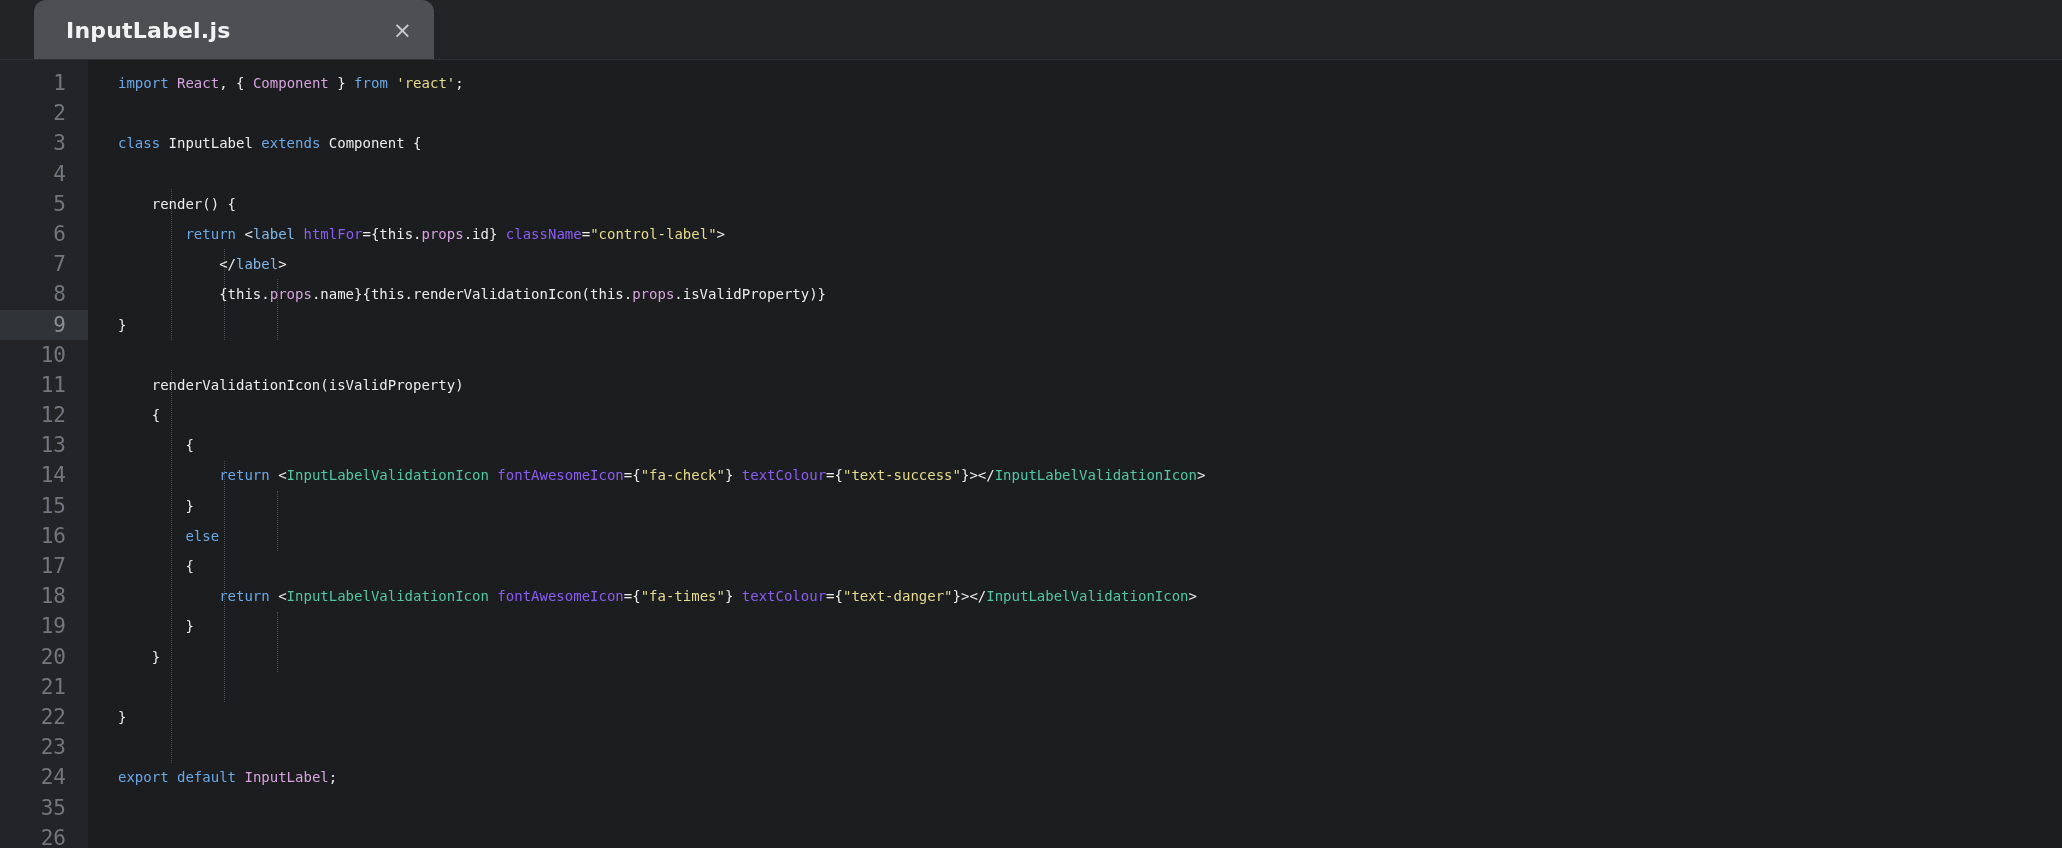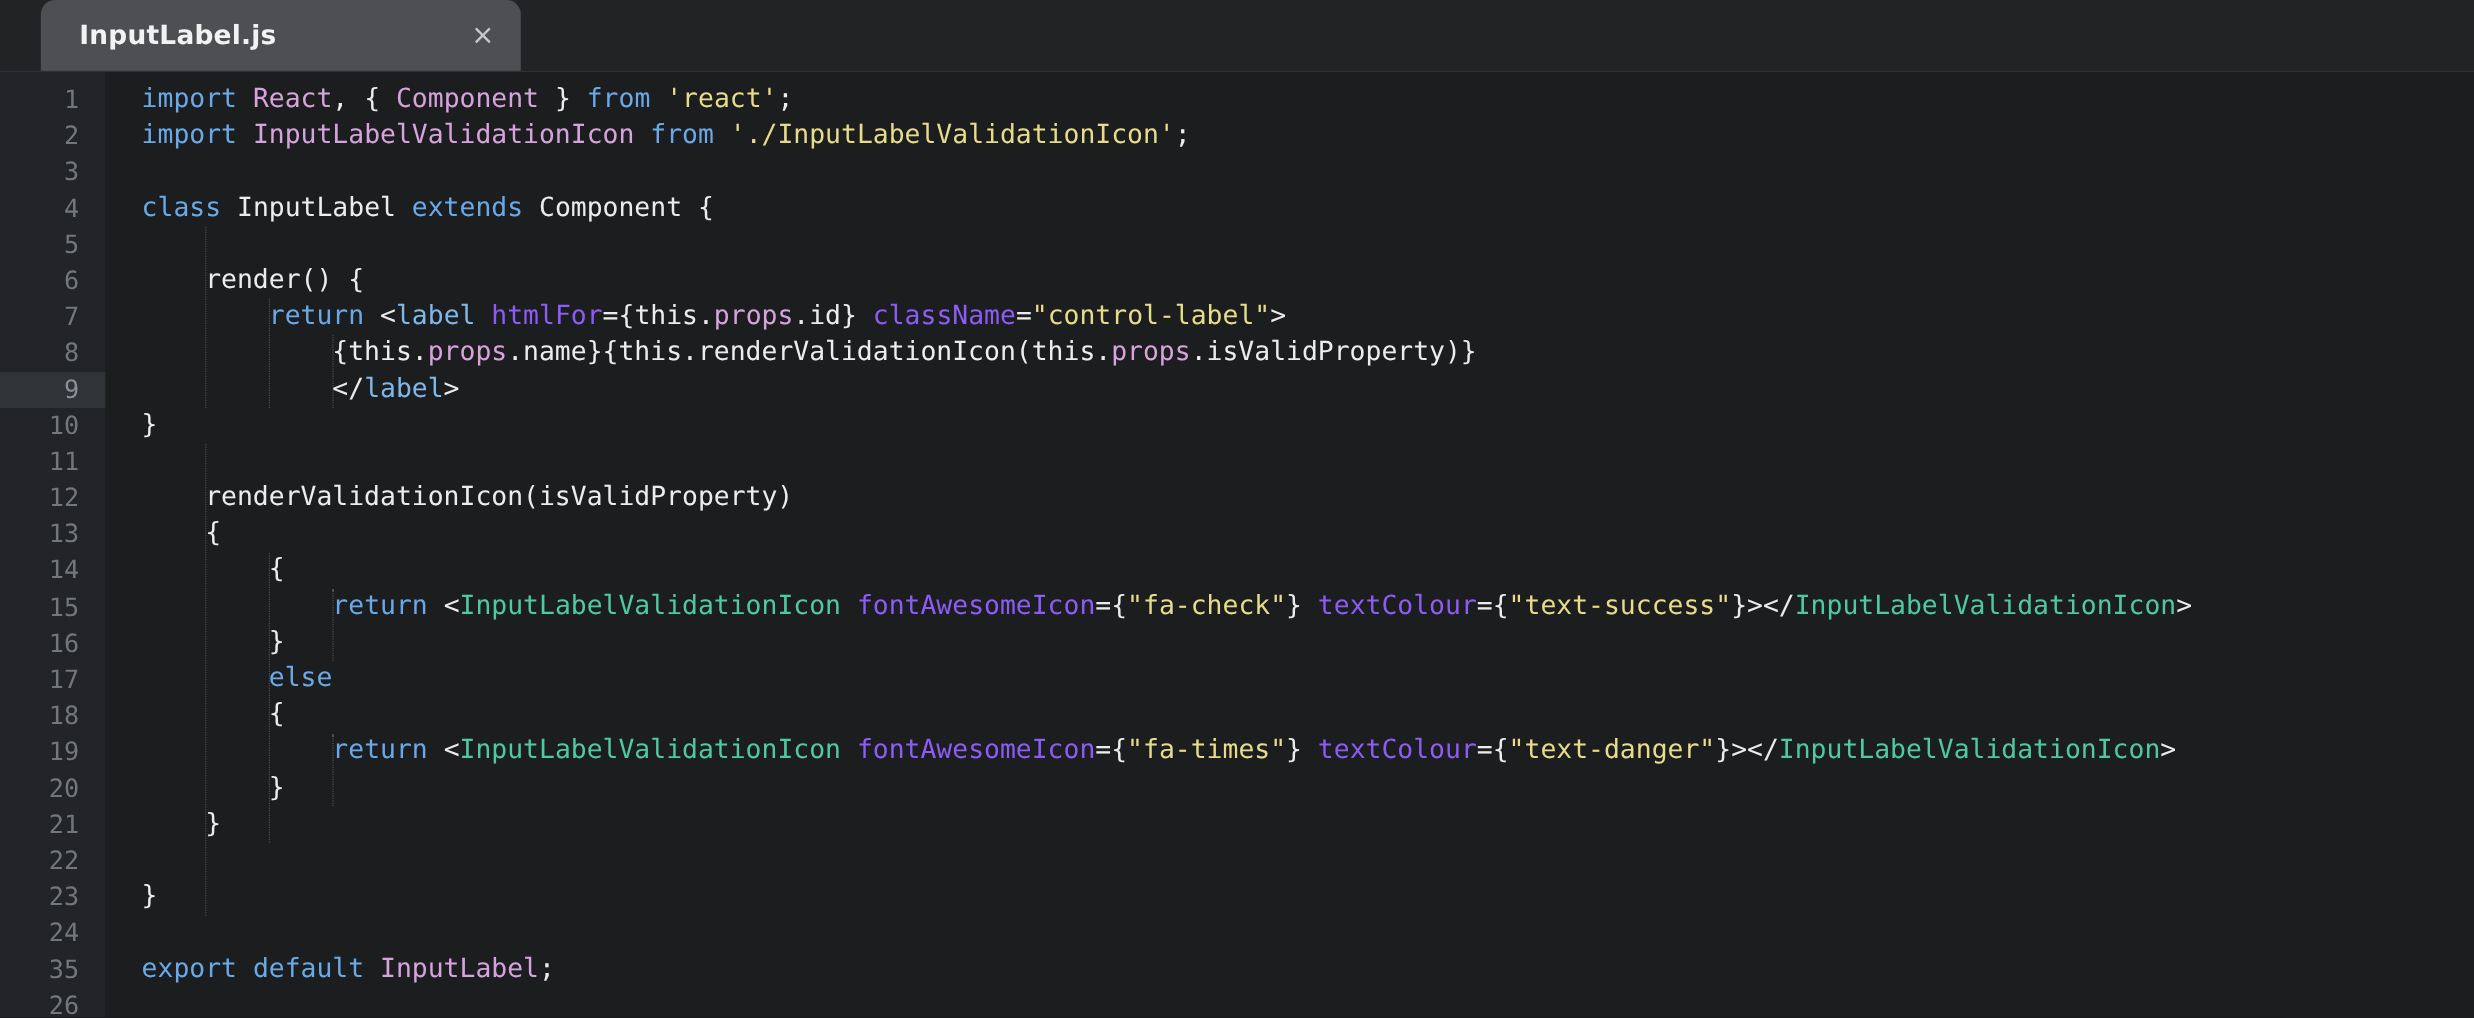--- a/index.html
+++ b/index.html
@@ -109,21 +109,21 @@
     overflow: hidden;
   }
   .code {
     position: relative;
     padding-left: 30px;
     z-index: 2;
   }
   .line {
     height: 30.2px;
     line-height: 30.2px;
-    font-size: 22px;
+    font-size: 14px;
     font-family: "DejaVu Sans Mono", monospace;
     white-space: pre;
     color: #e4e4e4;
     letter-spacing: 0px;
   }
 
   
   .guides {
     position: absolute;
     top: 8px; left: 30px;
@@ -193,28 +193,27 @@
           <div class="guide" style="left: 52.88px; top: 120.8px; height: 151px;"></div>
           <div class="guide" style="left: 105.76px; top: 181.2px; height: 90.6px;"></div>
           <div class="guide" style="left: 158.64px; top: 211.4px; height: 60.4px;"></div>
           <div class="guide" style="left: 52.88px; top: 302px; height: 392.6px;"></div>
           <div class="guide" style="left: 105.76px; top: 392.6px; height: 241.6px;"></div>
           <div class="guide" style="left: 158.64px; top: 422.8px; height: 60.4px;"></div>
           <div class="guide" style="left: 158.64px; top: 543.6px; height: 60.4px;"></div>
         </div>
       <div class="code" id="code">
           <div class="line"><span class="kw">import</span><span class="plain"> </span><span class="id">React</span><span class="pun">,</span><span class="plain"> </span><span class="pun">{</span><span class="plain"> </span><span class="id">Component</span><span class="plain"> </span><span class="pun">}</span><span class="plain"> </span><span class="kw">from</span><span class="plain"> </span><span class="str">'react'</span><span class="pun">;</span></div>
-          <div class="line"><span class="kw">import</span><span class="plain"> </span><span class="id">InputLabelValidationIcon</span><span class="plain"> </span><span class="kw">from</span><span class="plain"> </span><span class="str">'./InputLabelValidationIcon'</span><span class="pun">;</span></div>
           <div class="line">&nbsp;</div>
           <div class="line"><span class="kw">class</span><span class="plain"> </span><span class="pun">InputLabel</span><span class="plain"> </span><span class="kw">extends</span><span class="plain"> </span><span class="pun">Component</span><span class="plain"> </span><span class="pun">{</span></div>
           <div class="line">&nbsp;</div>
           <div class="line"><span class="pun">    render() {</span></div>
           <div class="line"><span class="plain">        </span><span class="kw">return</span><span class="plain"> </span><span class="pun">&lt;</span><span class="tag">label</span><span class="plain"> </span><span class="attr">htmlFor</span><span class="pun">={this.</span><span class="id">props</span><span class="pun">.id} </span><span class="attr">className</span><span class="pun">=</span><span class="str">"control-label"</span><span class="pun">&gt;</span></div>
+          <div class="line"><span class="pun">            &lt;/</span><span class="tag">label</span><span class="pun">&gt;</span></div>
           <div class="line"><span class="pun">            {this.</span><span class="id">props</span><span class="pun">.name}{this.renderValidationIcon(this.</span><span class="id">props</span><span class="pun">.isValidProperty)}</span></div>
-          <div class="line"><span class="pun">            &lt;/</span><span class="tag">label</span><span class="pun">&gt;</span></div>
           <div class="line"><span class="pun">}</span></div>
           <div class="line">&nbsp;</div>
           <div class="line"><span class="pun">    renderValidationIcon(isValidProperty)</span></div>
           <div class="line"><span class="pun">    {</span></div>
           <div class="line"><span class="pun">        {</span></div>
           <div class="line"><span class="plain">            </span><span class="kw">return</span><span class="plain"> </span><span class="pun">&lt;</span><span class="comp">InputLabelValidationIcon</span><span class="plain"> </span><span class="attr">fontAwesomeIcon</span><span class="pun">={</span><span class="str">"fa-check"</span><span class="pun">} </span><span class="attr">textColour</span><span class="pun">={</span><span class="str">"text-success"</span><span class="pun">}&gt;&lt;/</span><span class="comp">InputLabelValidationIcon</span><span class="pun">&gt;</span></div>
           <div class="line"><span class="pun">        }</span></div>
           <div class="line"><span class="plain">        </span><span class="kw">else</span></div>
           <div class="line"><span class="pun">        {</span></div>
           <div class="line"><span class="plain">            </span><span class="kw">return</span><span class="plain"> </span><span class="pun">&lt;</span><span class="comp">InputLabelValidationIcon</span><span class="plain"> </span><span class="attr">fontAwesomeIcon</span><span class="pun">={</span><span class="str">"fa-times"</span><span class="pun">} </span><span class="attr">textColour</span><span class="pun">={</span><span class="str">"text-danger"</span><span class="pun">}&gt;&lt;/</span><span class="comp">InputLabelValidationIcon</span><span class="pun">&gt;</span></div>

